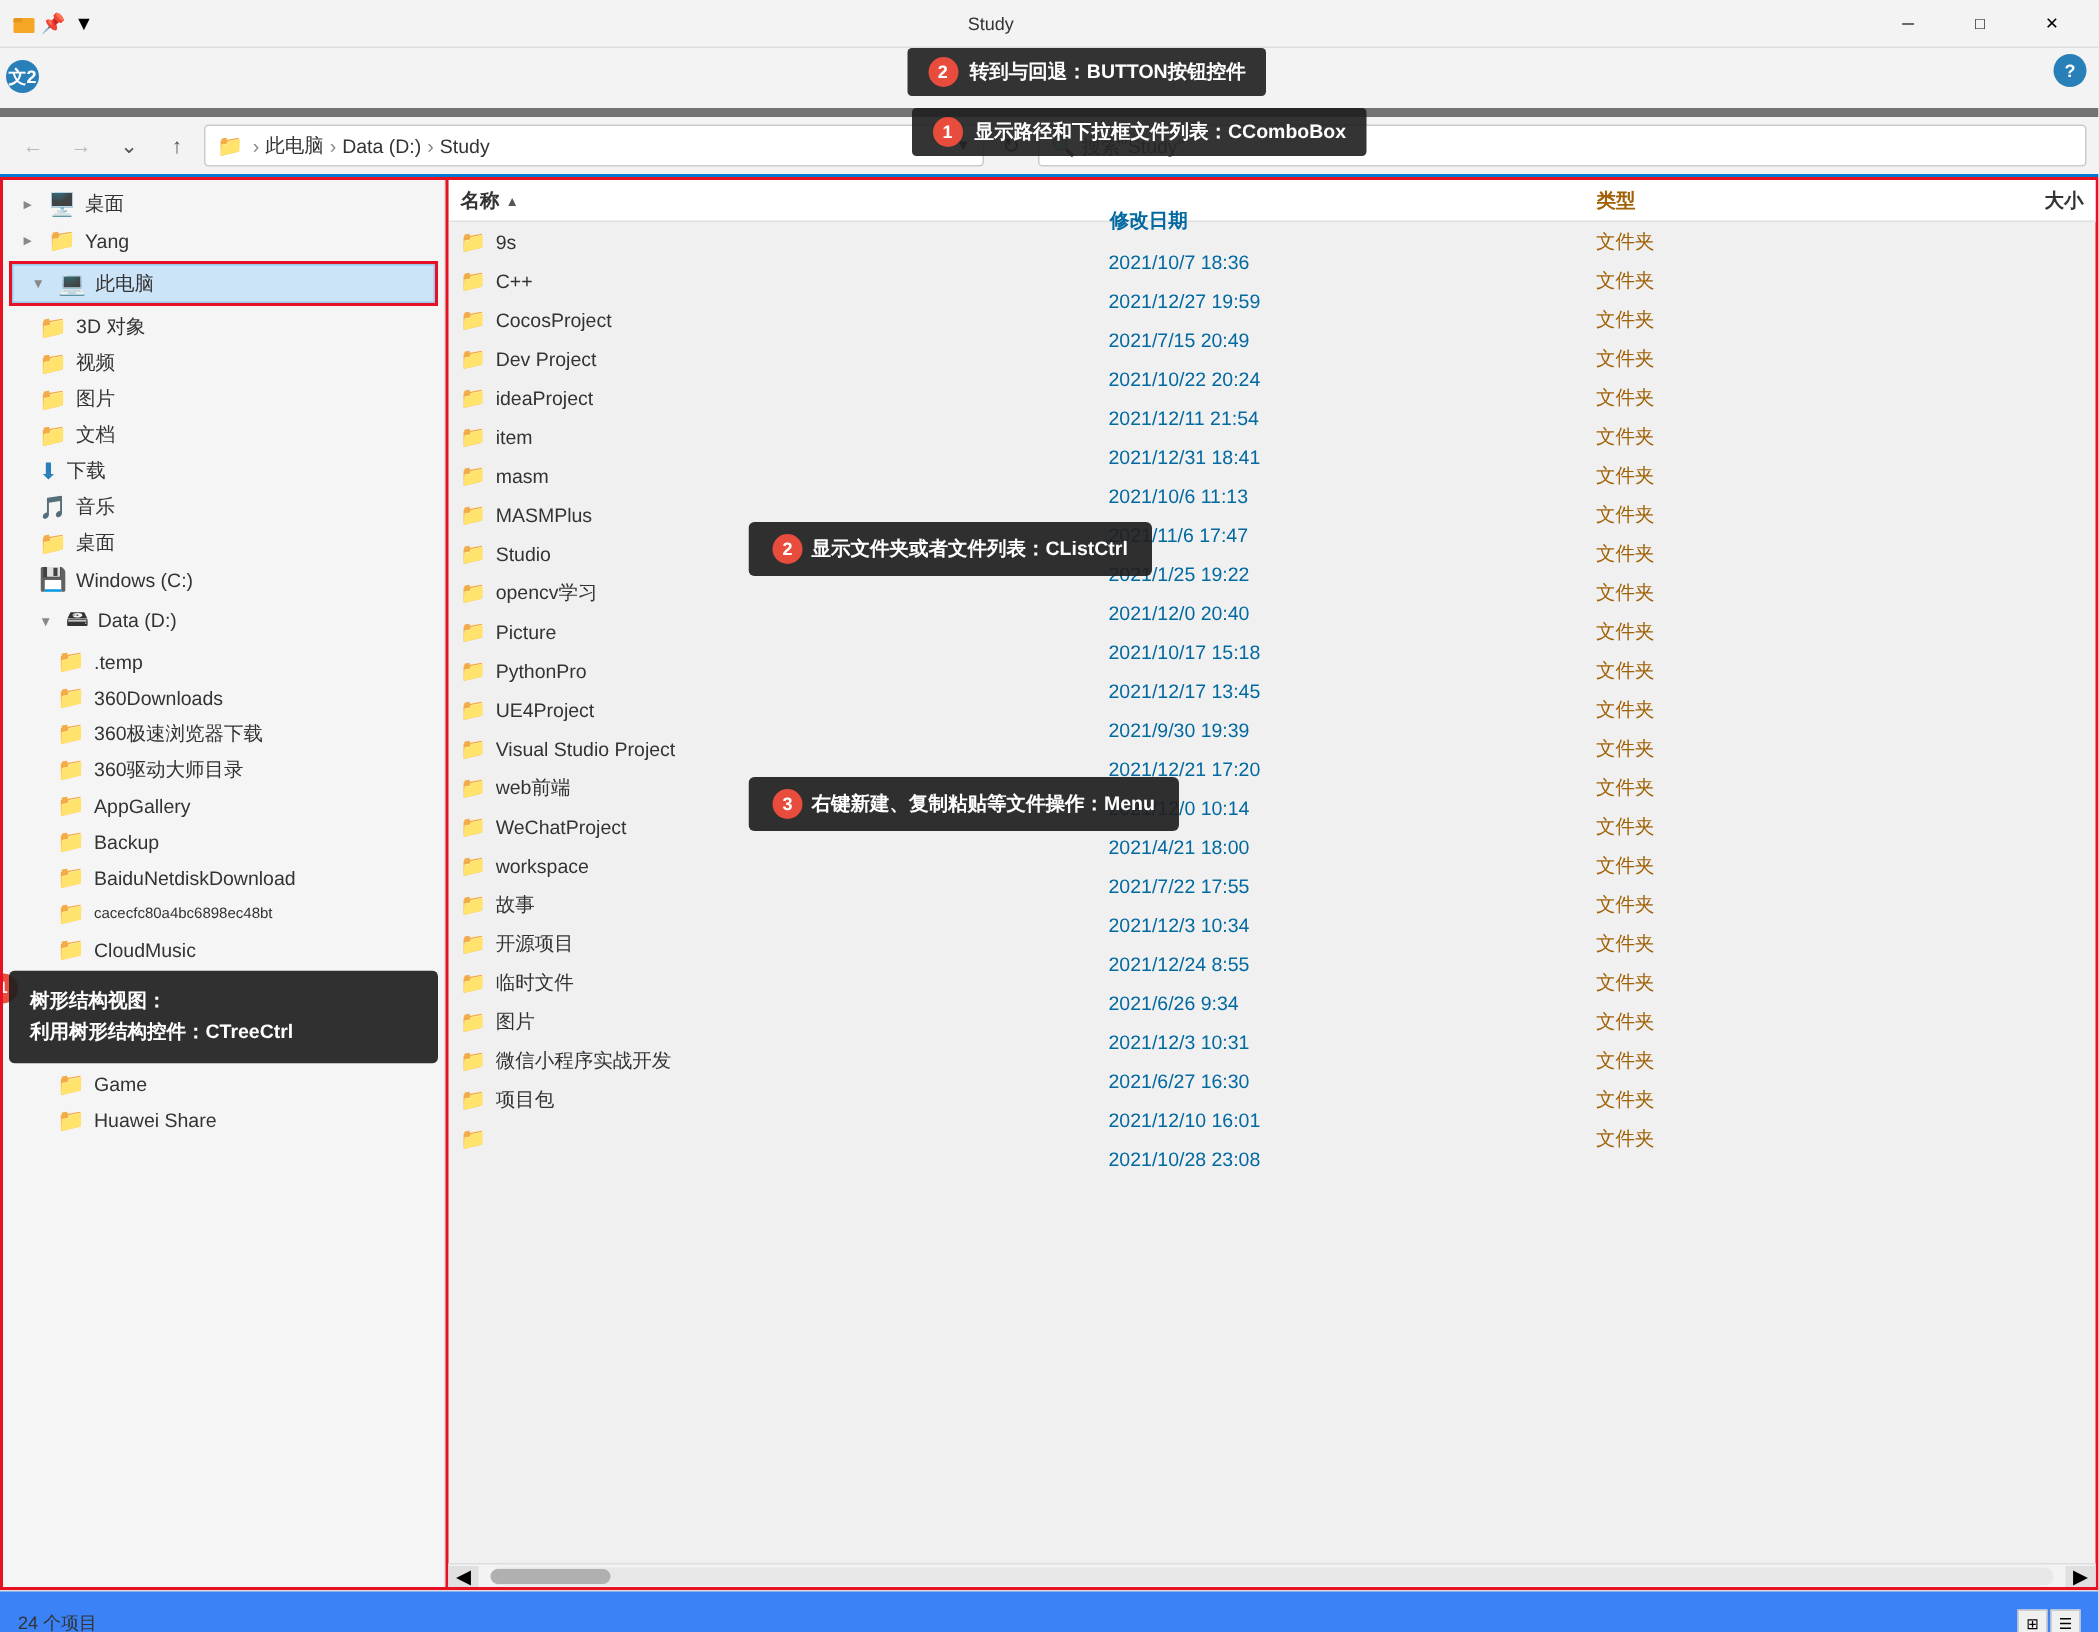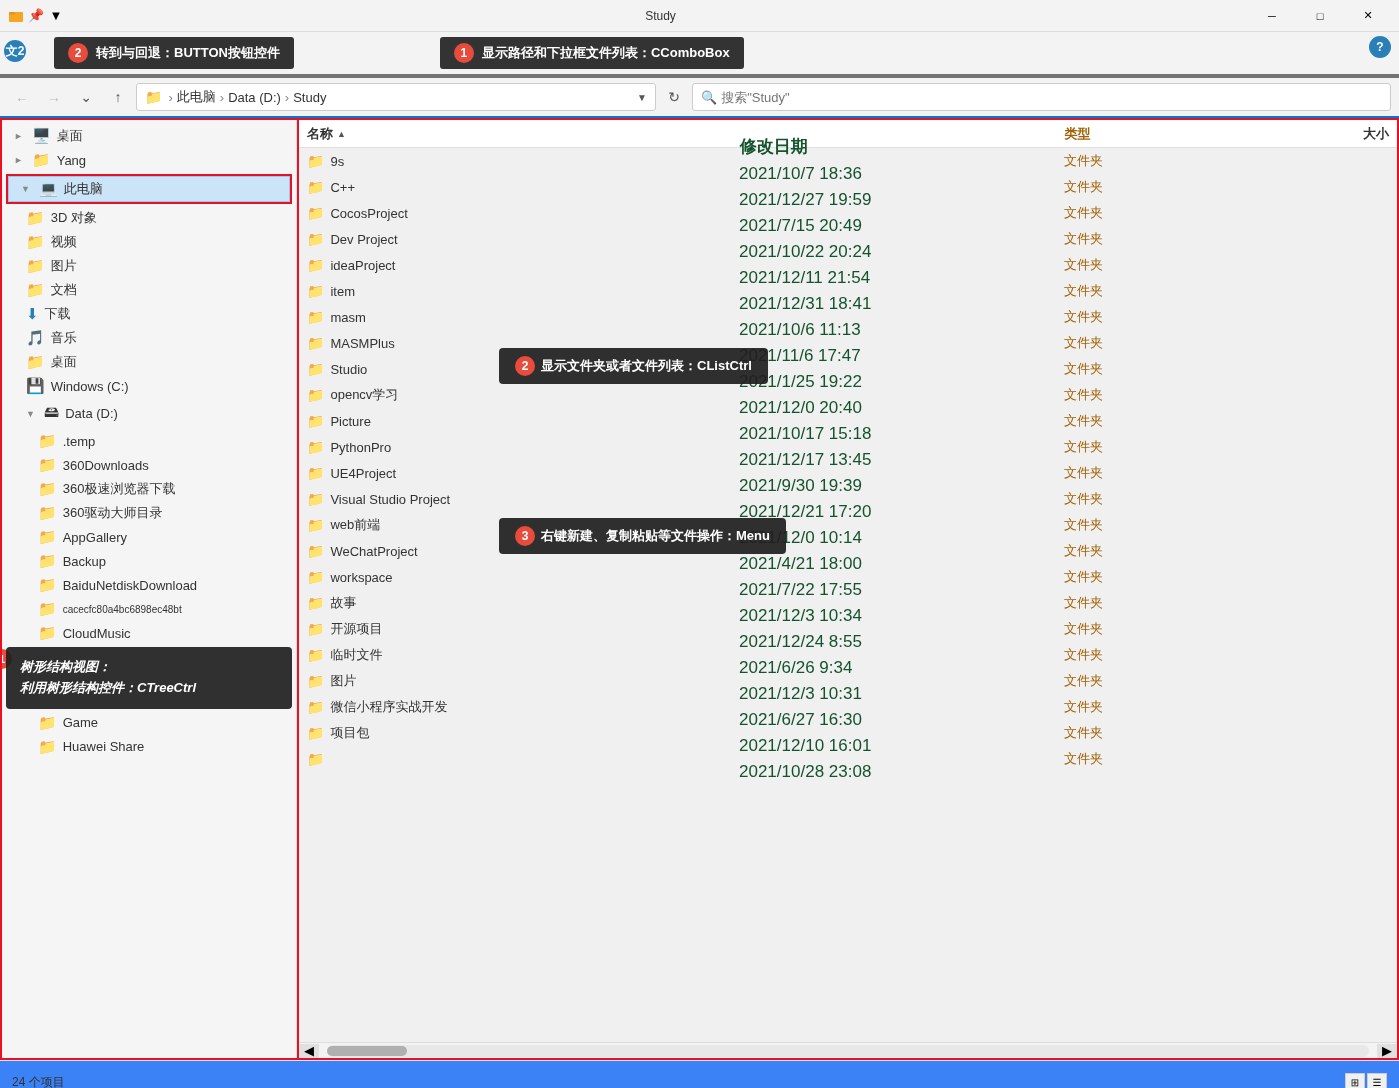--- a/index.html
+++ b/index.html
@@ -21,23 +21,24 @@
     .title-bar-controls { display: flex; align-items: center; gap: 2px; }
     .title-bar-btn { width: 46px; height: 32px; display: flex; align-items: center; justify-content: center; cursor: pointer; font-size: 11px; }
 
     
     .top-annotations {
       height: 46px;
       background: #f3f3f3;
       display: flex;
       align-items: center;
       padding: 0 4px;
-      gap: 26px;
+      gap: 8px;
       position: relative;
-      border-bottom: 4px solid #737373;
+      border-bottom: 6px solid #737373;
+      flex-direction: column;
     }
 
     .annot-left {
       display: flex;
       align-items: center;
       background: rgba(30,30,30,0.9);
       color: white;
       padding: 6px 14px;
       border-radius: 3px;
       font-size: 15px;
@@ -165,21 +166,21 @@
       border-bottom: 1px solid #e0e0e0;
       padding: 0 8px;
       height: 28px;
       align-items: center;
       position: sticky;
       top: 0;
       z-index: 10;
       font-weight: bold;
     }
     .col-name { flex: 2; color: #333; font-size: 13px; cursor: pointer; display: flex; align-items: center; gap: 4px; }
-    .col-date { flex: 1.5; color: #14532d; font-size: 17px; margin-top: 26px; }
+    .col-date { flex: 1.5; color: #0369a1; font-size: 13px; margin-top: 26px; }
     .col-type { flex: 1; color: #a16207; font-size: 13px; }
     .col-size { flex: 0.5; color: #333; font-size: 13px; text-align: right; }
     .sort-arrow { font-size: 9px; color: #555; }
 
     .file-row {
       display: flex;
       align-items: center;
       padding: 2px 8px;
       height: 26px;
       cursor: pointer;
@@ -401,21 +402,21 @@
       <span style="font-size:10px;">cacecfc80a4bc6898ec48bt</span>
     </div>
     <div class="sidebar-item level3">
       <span class="folder-icon">📁</span>
       <span>CloudMusic</span>
     </div>
 
     <div style="position:relative;">
 
       <div style="position:absolute; left:-10px; top:2px; background:#e74c3c; color:white; border-radius:50%; width:20px; height:20px; display:flex; align-items:center; justify-content:center; font-size:11px; font-weight:bold; z-index:20;">1</div>
-      <div style="background:rgba(30,30,30,0.92); color:white; padding:10px 14px; border-radius:4px; font-size:15px; font-weight:bold; line-height:1.6; margin:2px 4px; z-index:20; position:relative;font-style:italic;">
+      <div style="background:rgba(30,30,30,0.92); color:white; padding:10px 14px; border-radius:4px; font-size:15px; font-weight:bold; line-height:1.6; margin:2px 4px; z-index:20; position:relative;">
         <div>树形结构视图：</div>
         <div>利用树形结构控件：CTreeCtrl</div>
       </div>
     </div>
 
     <div class="sidebar-item level3">
       <span class="folder-icon">📁</span>
       <span>Game</span>
     </div>
     <div class="sidebar-item level3">

